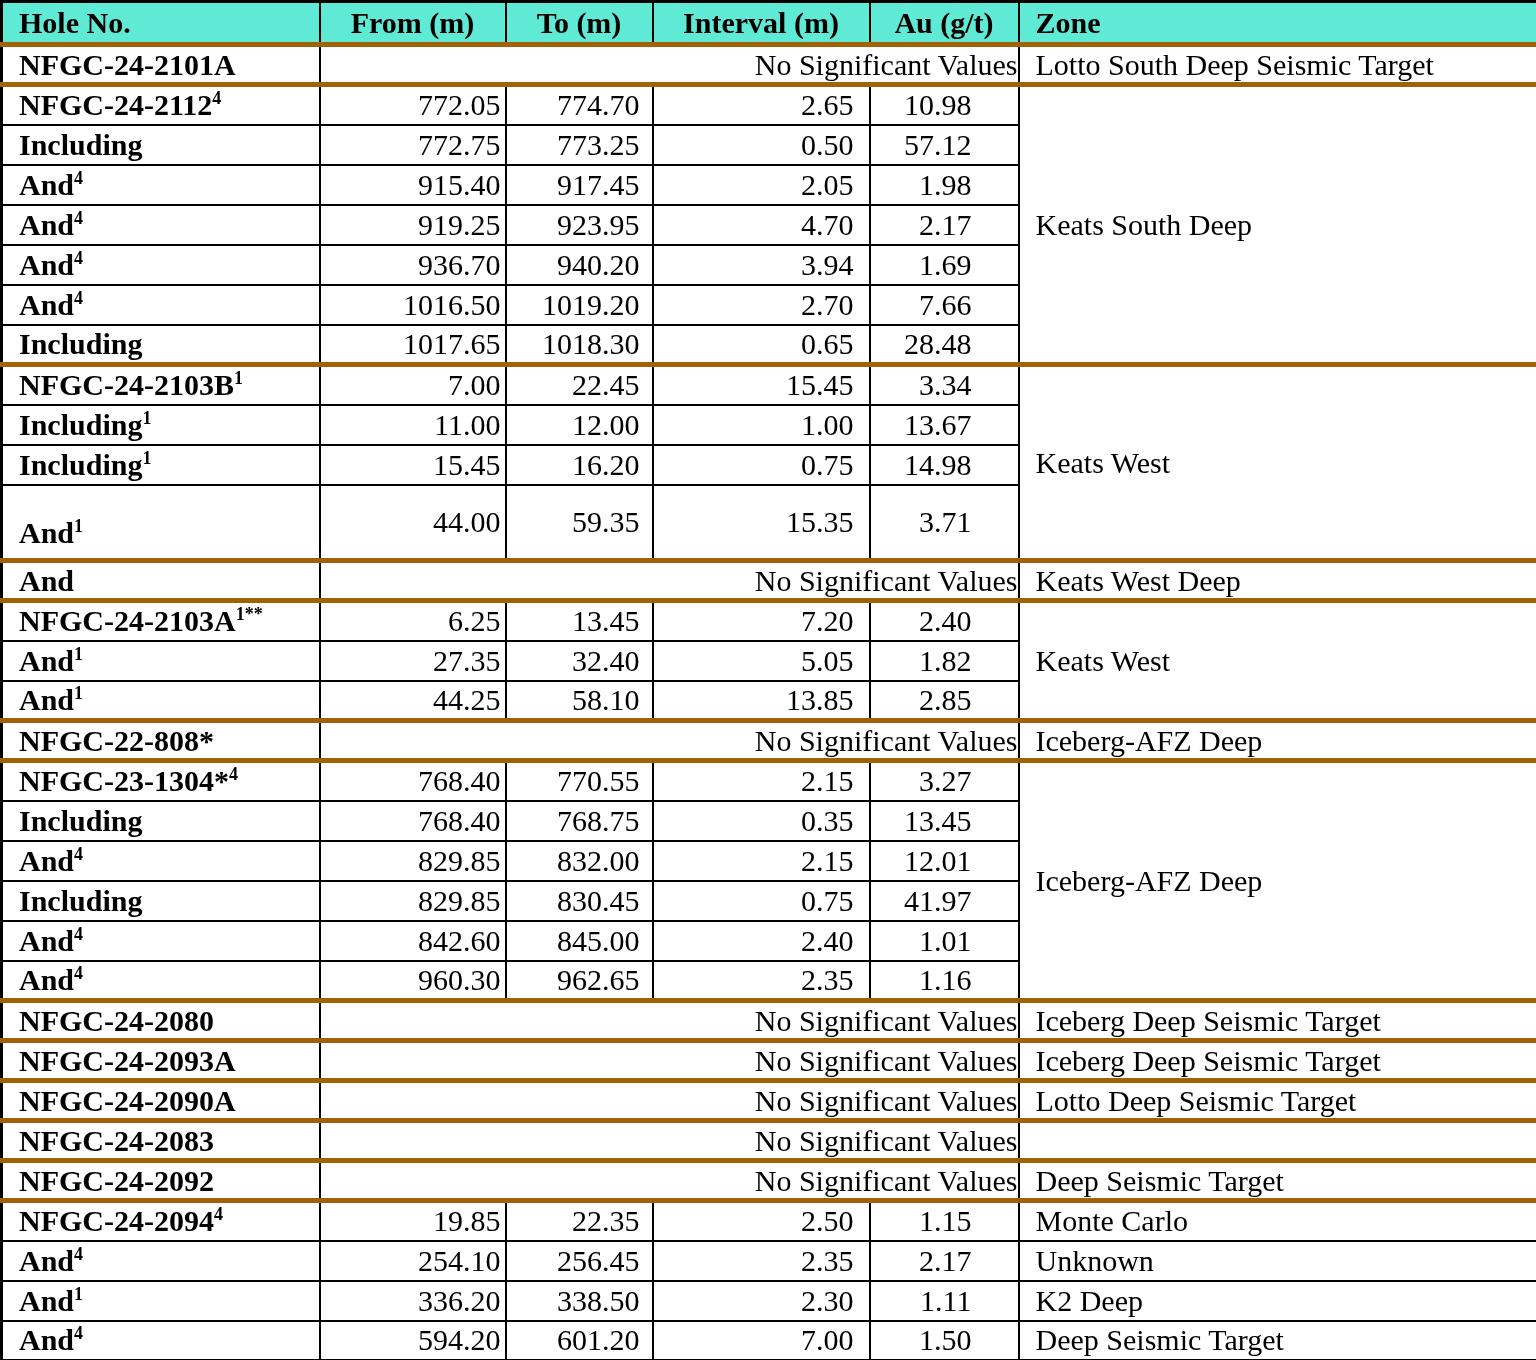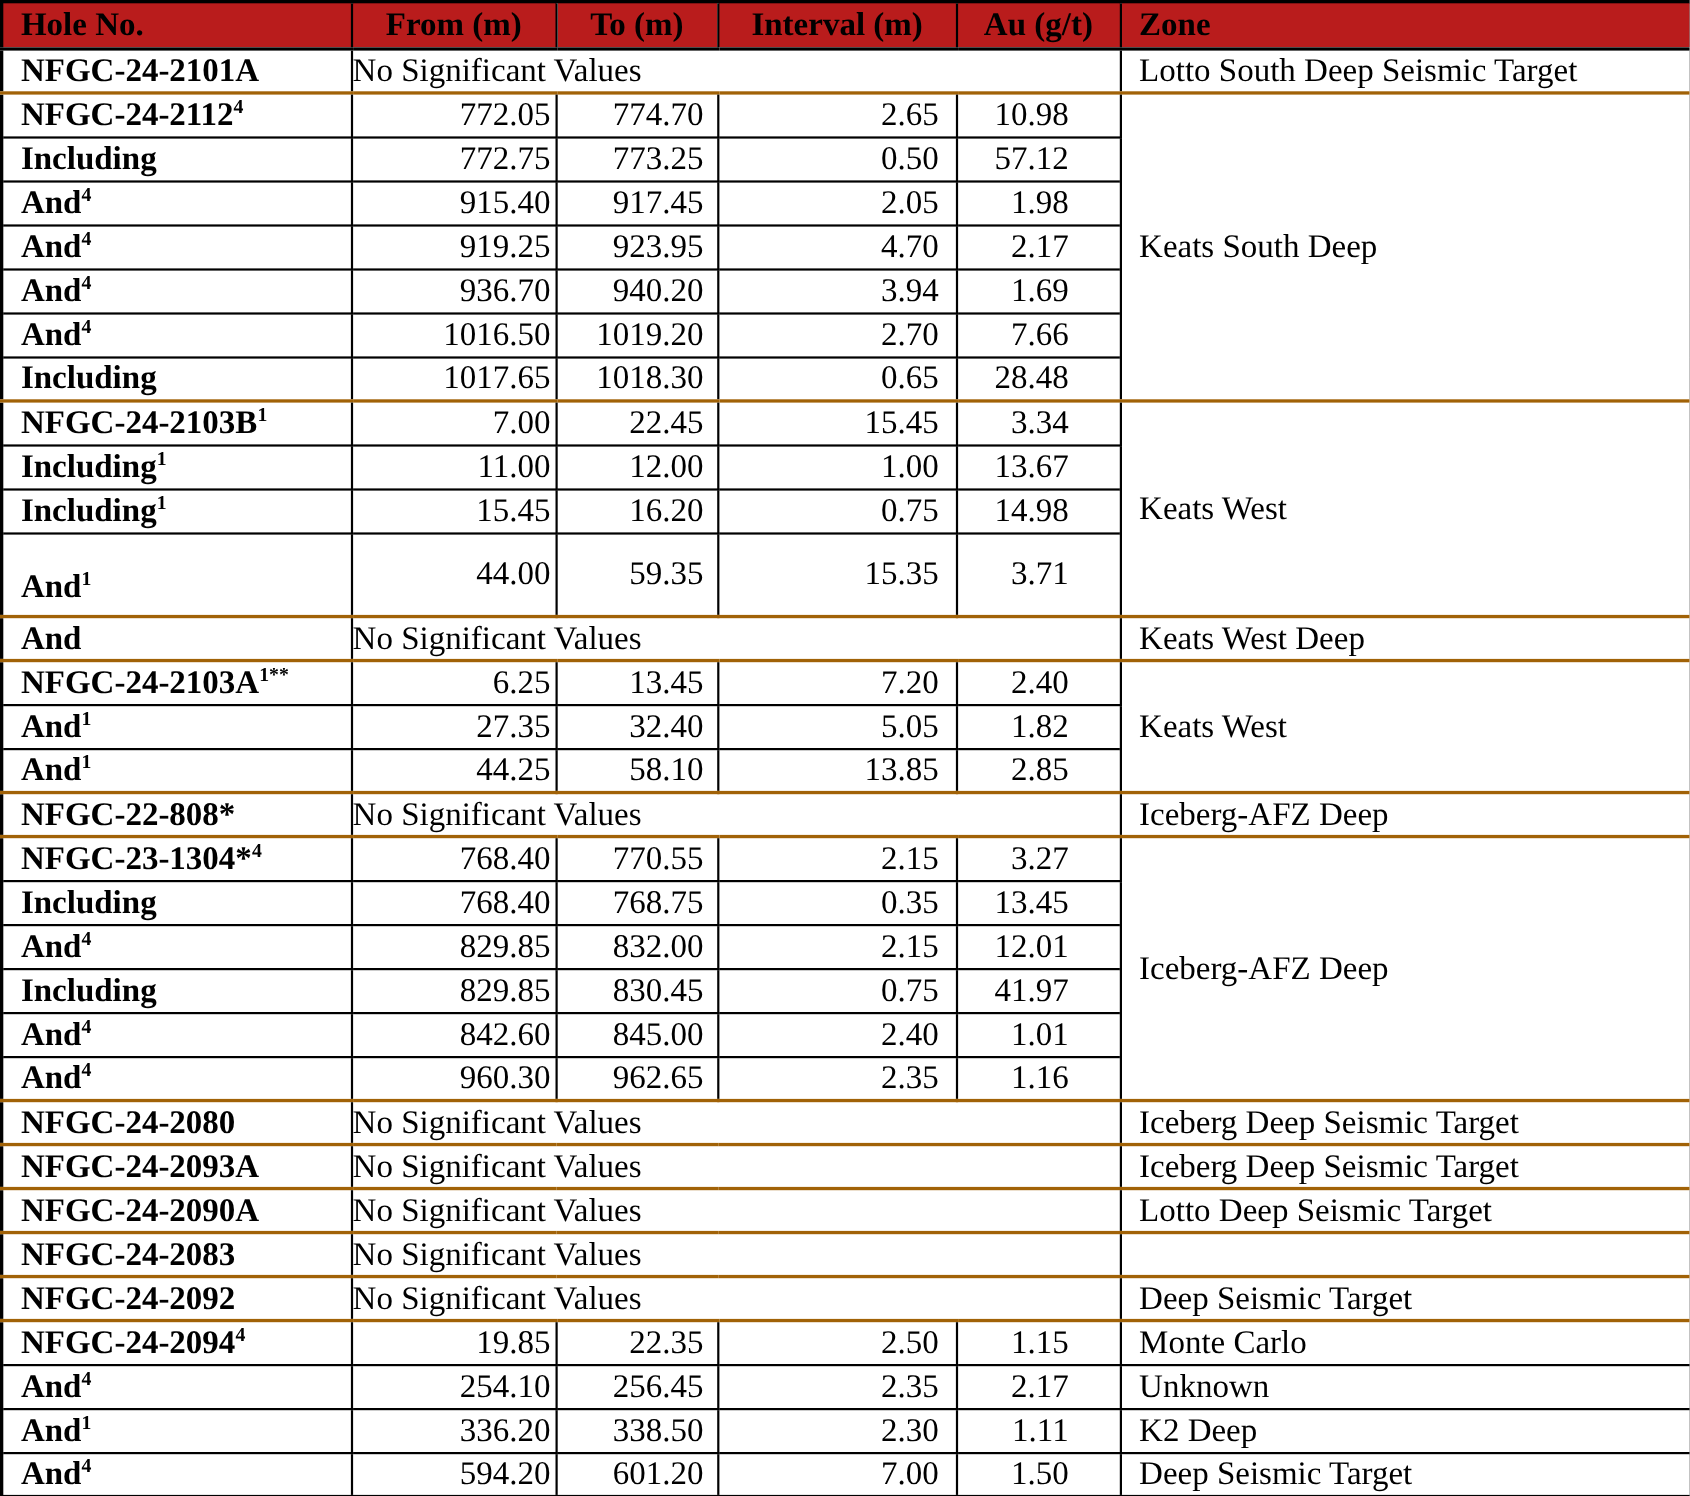--- a/index.html
+++ b/index.html
@@ -25,45 +25,45 @@
   th, td {
     border: 2px solid #000;
     vertical-align: middle;
     overflow: hidden;
     white-space: nowrap;
     padding: 0;
   }
 
   thead tr { height: 43px; }
   thead th {
-    background: #b91c1c;
+    background: #5eead4;
     font-weight: bold;
     text-align: center;
     border-bottom: 3px solid #000;
   }
   thead th.al { text-align: left; padding-left: 16px; }
 
   tbody tr { height: 40px; }
   tbody tr.tall { height: 76px; }
-  tbody tr.gs td { border-top: 3px solid #a16207; }
+  tbody tr.gs td { border-top: 5px solid #a16207; }
 
   td.hole {
     font-weight: bold;
     text-align: left;
     padding-left: 16px;
   }
   tr.tall td.hole { vertical-align: bottom; padding-bottom: 8px; }
 
   td.num { text-align: right; }
   td.n-from     { padding-right: 4px; }
   td.n-to       { padding-right: 12px; }
   td.n-interval { padding-right: 15px; margin-top: 21px; }
   td.n-au       { padding-right: 46px; }
 
-  td.nsv { text-align: left; }
+  td.nsv { text-align: right; }
 
   td.zone { text-align: left; padding-left: 16px; white-space: normal; }
 
   sup { font-size: 0.6em; line-height: 0; }
 </style>
 </head>
 <body>
 
 <table id="assay-table">
   <colgroup>

